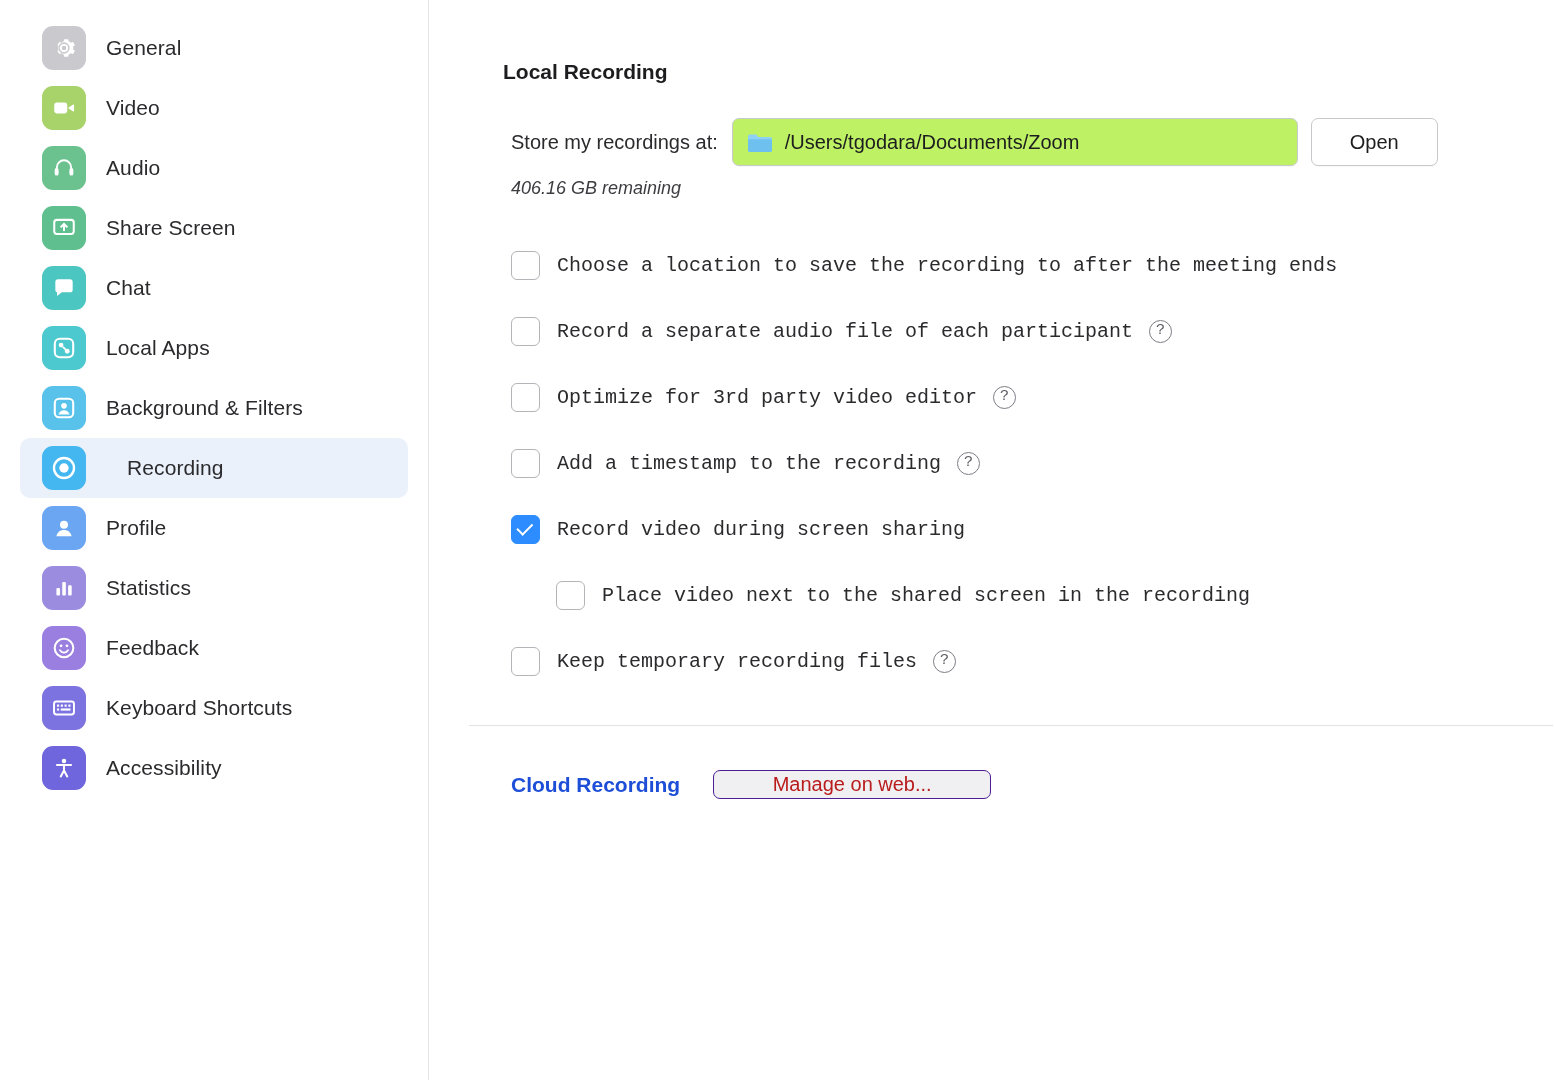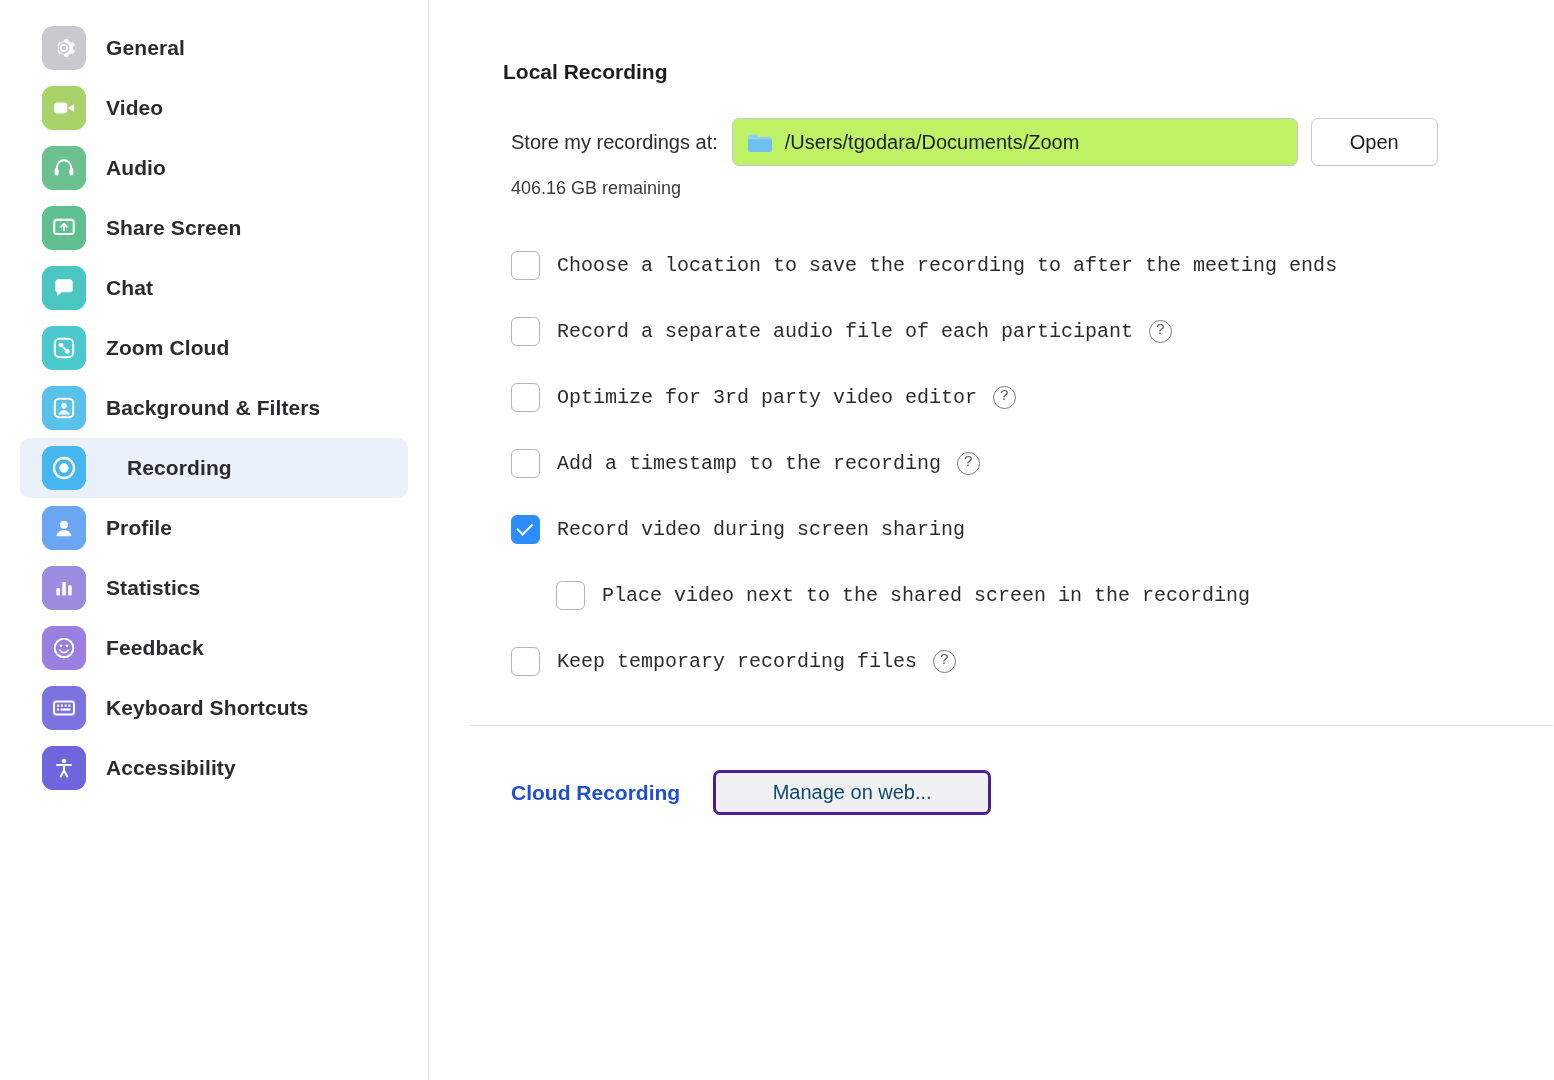--- a/index.html
+++ b/index.html
@@ -32,21 +32,20 @@
   }
   .nav-item {
     display: flex;
     align-items: center;
     height: 60px;
     margin: 0 20px 0 20px;
     padding-left: 22px;
     border-radius: 10px;
     box-sizing: border-box;
     cursor: default;
-    font-weight: bold;
   }
   .nav-item.selected {
     background: #eaf1fb;
     gap: 21px;
   }
   .nav-icon {
     width: 44px;
     height: 44px;
     border-radius: 11px;
     flex: 0 0 44px;
@@ -127,20 +126,21 @@
     color: #1d1d1f;
     cursor: default;
     box-shadow: 0 1px 1px rgba(0,0,0,.03);
   }
   .remaining {
     position: absolute;
     left: 82px;
     top: 178px;
     font-size: 18px;
     color: #3c3c41;
+    font-style: italic;
   }
 
   .opts {
     position: absolute;
     left: 82px;
     top: 232px;
     width: 1000px;
     font-family: Liberation Mono, monospace;
   }
   .opt {
@@ -212,27 +212,27 @@
     align-items: center;
   }
   .cloud-title {
     font-size: 21px;
     font-weight: bold;
     color: #1d4ed8;
     margin-right: 33px;
   }
   .manage-btn {
     width: 278px;
-    height: 45px;
-    border: 3px solid #4c1d95;
+    height: 29px;
+    border: 1px solid #4c1d95;
     border-radius: 7px;
     background: #f0f0f2;
     font-size: 20px;
     font-family: "Liberation Sans", sans-serif;
-    color: #0c4a6e;
+    color: #b91c1c;
     cursor: default;
   }
 </style>
 </head>
 <body>
 
 <div class="app">
 
   <nav class="sidebar" id="sidebar">
       <div class="nav-item">
@@ -282,21 +282,21 @@
       </div>
       <div class="nav-item">
         <span class="nav-icon" style="background: rgb(76, 200, 207);">
           <svg width="26" height="26" viewBox="0 0 24 24">
             <rect x="3.5" y="3.5" width="17" height="17" rx="4.5" fill="none" stroke="#fff" stroke-width="1.9"></rect>
             <circle cx="9.3" cy="9.3" r="2.2" fill="#fff"></circle>
             <circle cx="15" cy="15" r="2.2" fill="#fff"></circle>
             <path d="M11 11l3 3" stroke="#fff" stroke-width="1.7"></path>
           </svg>
         </span>
-        <span class="nav-label">Zoom Cloud</span>
+        <span class="nav-label">Local Apps</span>
       </div>
       <div class="nav-item">
         <span class="nav-icon" style="background: rgb(89, 194, 234);">
           <svg width="26" height="26" viewBox="0 0 24 24">
             <rect x="3.5" y="3.5" width="17" height="17" rx="4" fill="none" stroke="#fff" stroke-width="1.9"></rect>
             <circle cx="12" cy="10" r="2.6" fill="#fff"></circle>
             <path d="M6.8 18c.9-2.6 2.9-4 5.2-4s4.3 1.4 5.2 4z" fill="#fff"></path>
           </svg>
         </span>
         <span class="nav-label">Background &amp; Filters</span>

